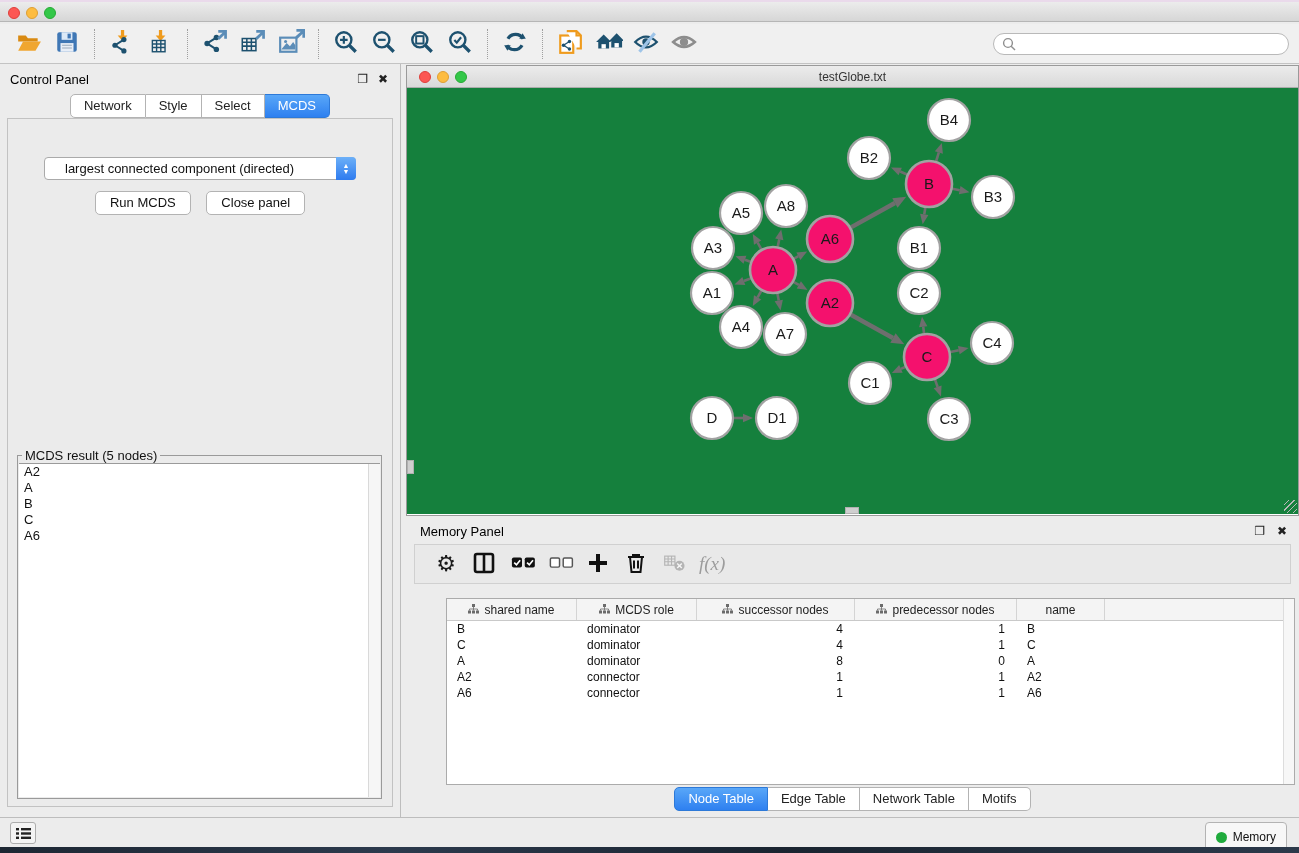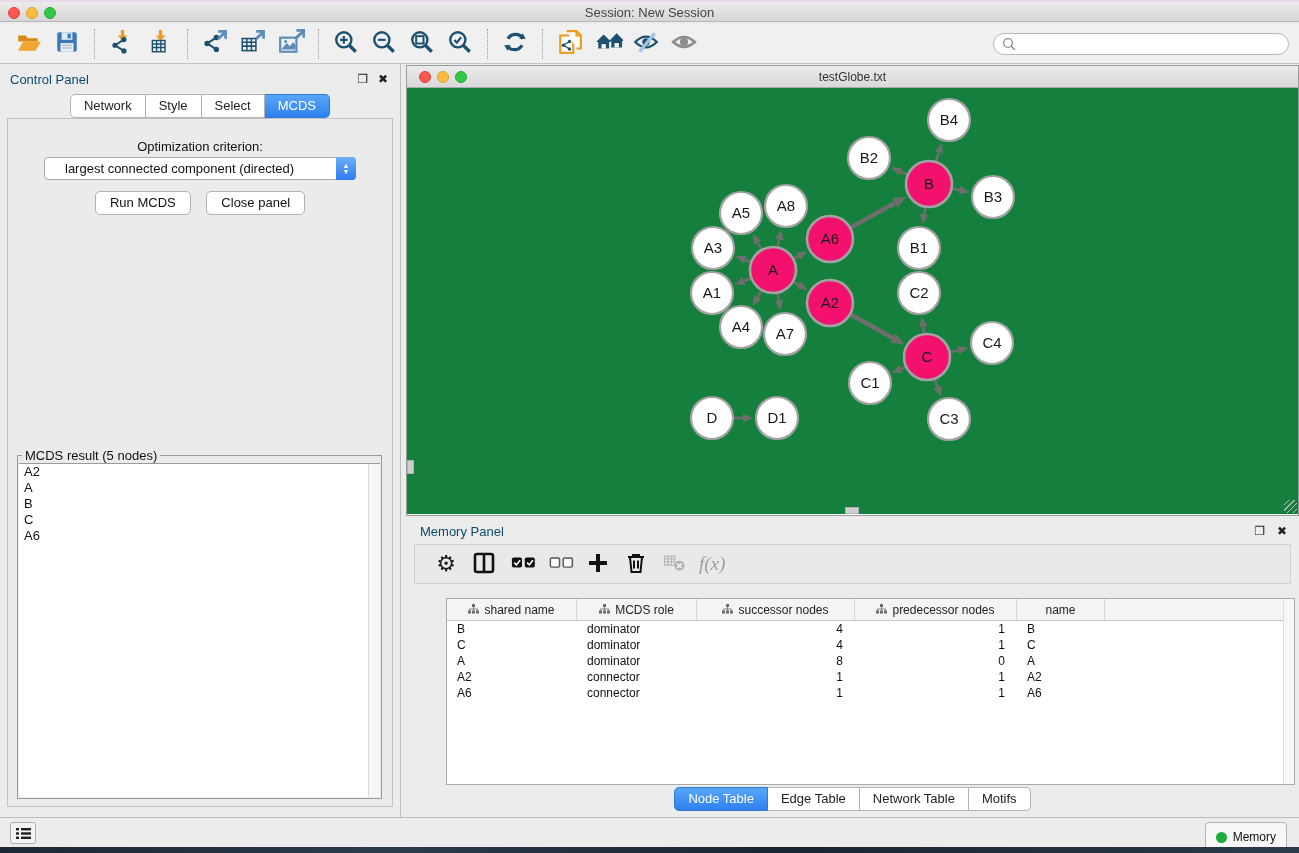--- a/index.html
+++ b/index.html
@@ -20,21 +20,21 @@
   .toolbar { position:absolute; left:0; top:24px; width:100%; height:40px; background:#f0f0f0;
     border-bottom:1px solid #c3c3c3; display:flex; align-items:center; padding:0 10px; }
   .tb-btn { width:32px; height:32px; display:flex; align-items:center; justify-content:center; margin:0 3px; }
   .tb-sep { width:1px; height:30px; margin:0 8px; border-left:1px dotted #9f9f9f; }
   .tb-search { margin-left:auto; width:296px; height:22px; background:#fff; border:1px solid #b9b9b9;
     border-radius:12px; display:flex; align-items:center; padding:0 8px; }
   .tb-search input { border:none; outline:none; flex:1; font-size:12px; background:transparent; margin-left:5px; }
 
   
   .cpanel { position:absolute; left:0; top:64px; width:401px; height:753px; background:#ececec; border-right:1px solid #bdbdbd; }
-  .panel-head { position:absolute; left:10px; top:8px; font-size:13px; color:#0c4a6e; }
+  .panel-head { position:absolute; left:10px; top:8px; font-size:13px; color:#000000; }
   .panel-ctl { position:absolute; top:8px; font-size:12px; color:#222; cursor:default; }
   .tabset { display:inline-flex; }
   .tabseg { padding:3px 13px 4px; background:#fff; border:1px solid #b3b3b3; border-left:none; font-size:13px; color:#222; cursor:default; }
   .tabseg:first-child { border-left:1px solid #b3b3b3; border-radius:5px 0 0 5px; }
   .tabseg:last-child { border-radius:0 5px 5px 0; }
   .tabseg.active { background:linear-gradient(#59a7f8,#2e80f0); border-color:#2d79d8; color:#fff; }
   .cpanel .tabs-row { position:absolute; left:0; right:0; top:30px; text-align:center; }
   .cpanel .content { position:absolute; left:7px; right:7px; top:54px; bottom:10px; background:#ebebeb; border:1px solid #c2c2c2; }
   .opt-label { position:absolute; left:0; right:0; top:20px; text-align:center; font-size:13px; color:#111; }
   .combo { position:absolute; left:36px; top:38px; width:312px; height:23px; background:#fff; border:1px solid #aaa; border-radius:4px; display:flex; align-items:center; }
@@ -92,21 +92,20 @@
 </style>
 </head>
 <body>
 
 <div id="app">
 
   <div class="titlebar">
     <span class="tl red" style="left:8px;"></span>
     <span class="tl yellow" style="left:26px;"></span>
     <span class="tl green" style="left:44px;"></span>
-    <div class="title">Session: New Session</div>
   </div>
 
   <div class="toolbar" id="main-toolbar">
     <div class="tb-btn">
         <span><svg width="28" height="26" viewBox="0 0 24 24">
             <path d="M2 6h7l2 2.5h9v3H2z" fill="#d98a12"></path>
             <path d="M2 20 6.5 11.5H23L18 20z" fill="#f0a630"></path>
           </svg></span>
       </div>
       <div class="tb-btn">
@@ -258,21 +257,20 @@
     <span class="panel-ctl" style="right:12px;">✖</span>
     <div class="tabs-row">
       <span class="tabset" id="cp-tabs">
           <span class="tabseg">Network</span>
           <span class="tabseg">Style</span>
           <span class="tabseg">Select</span>
           <span class="tabseg active">MCDS</span>
         </span>
     </div>
     <div class="content">
-      <div class="opt-label">Optimization criterion:</div>
       <div class="combo">
         <span class="val">largest connected component (directed)</span>
         <span class="stepper">
             <span>▲</span>
             <span>▼</span>
           </span>
       </div>
       <div class="btn-row">
         <span class="btn">Run MCDS</span>
         <span class="btn">Close panel</span>

